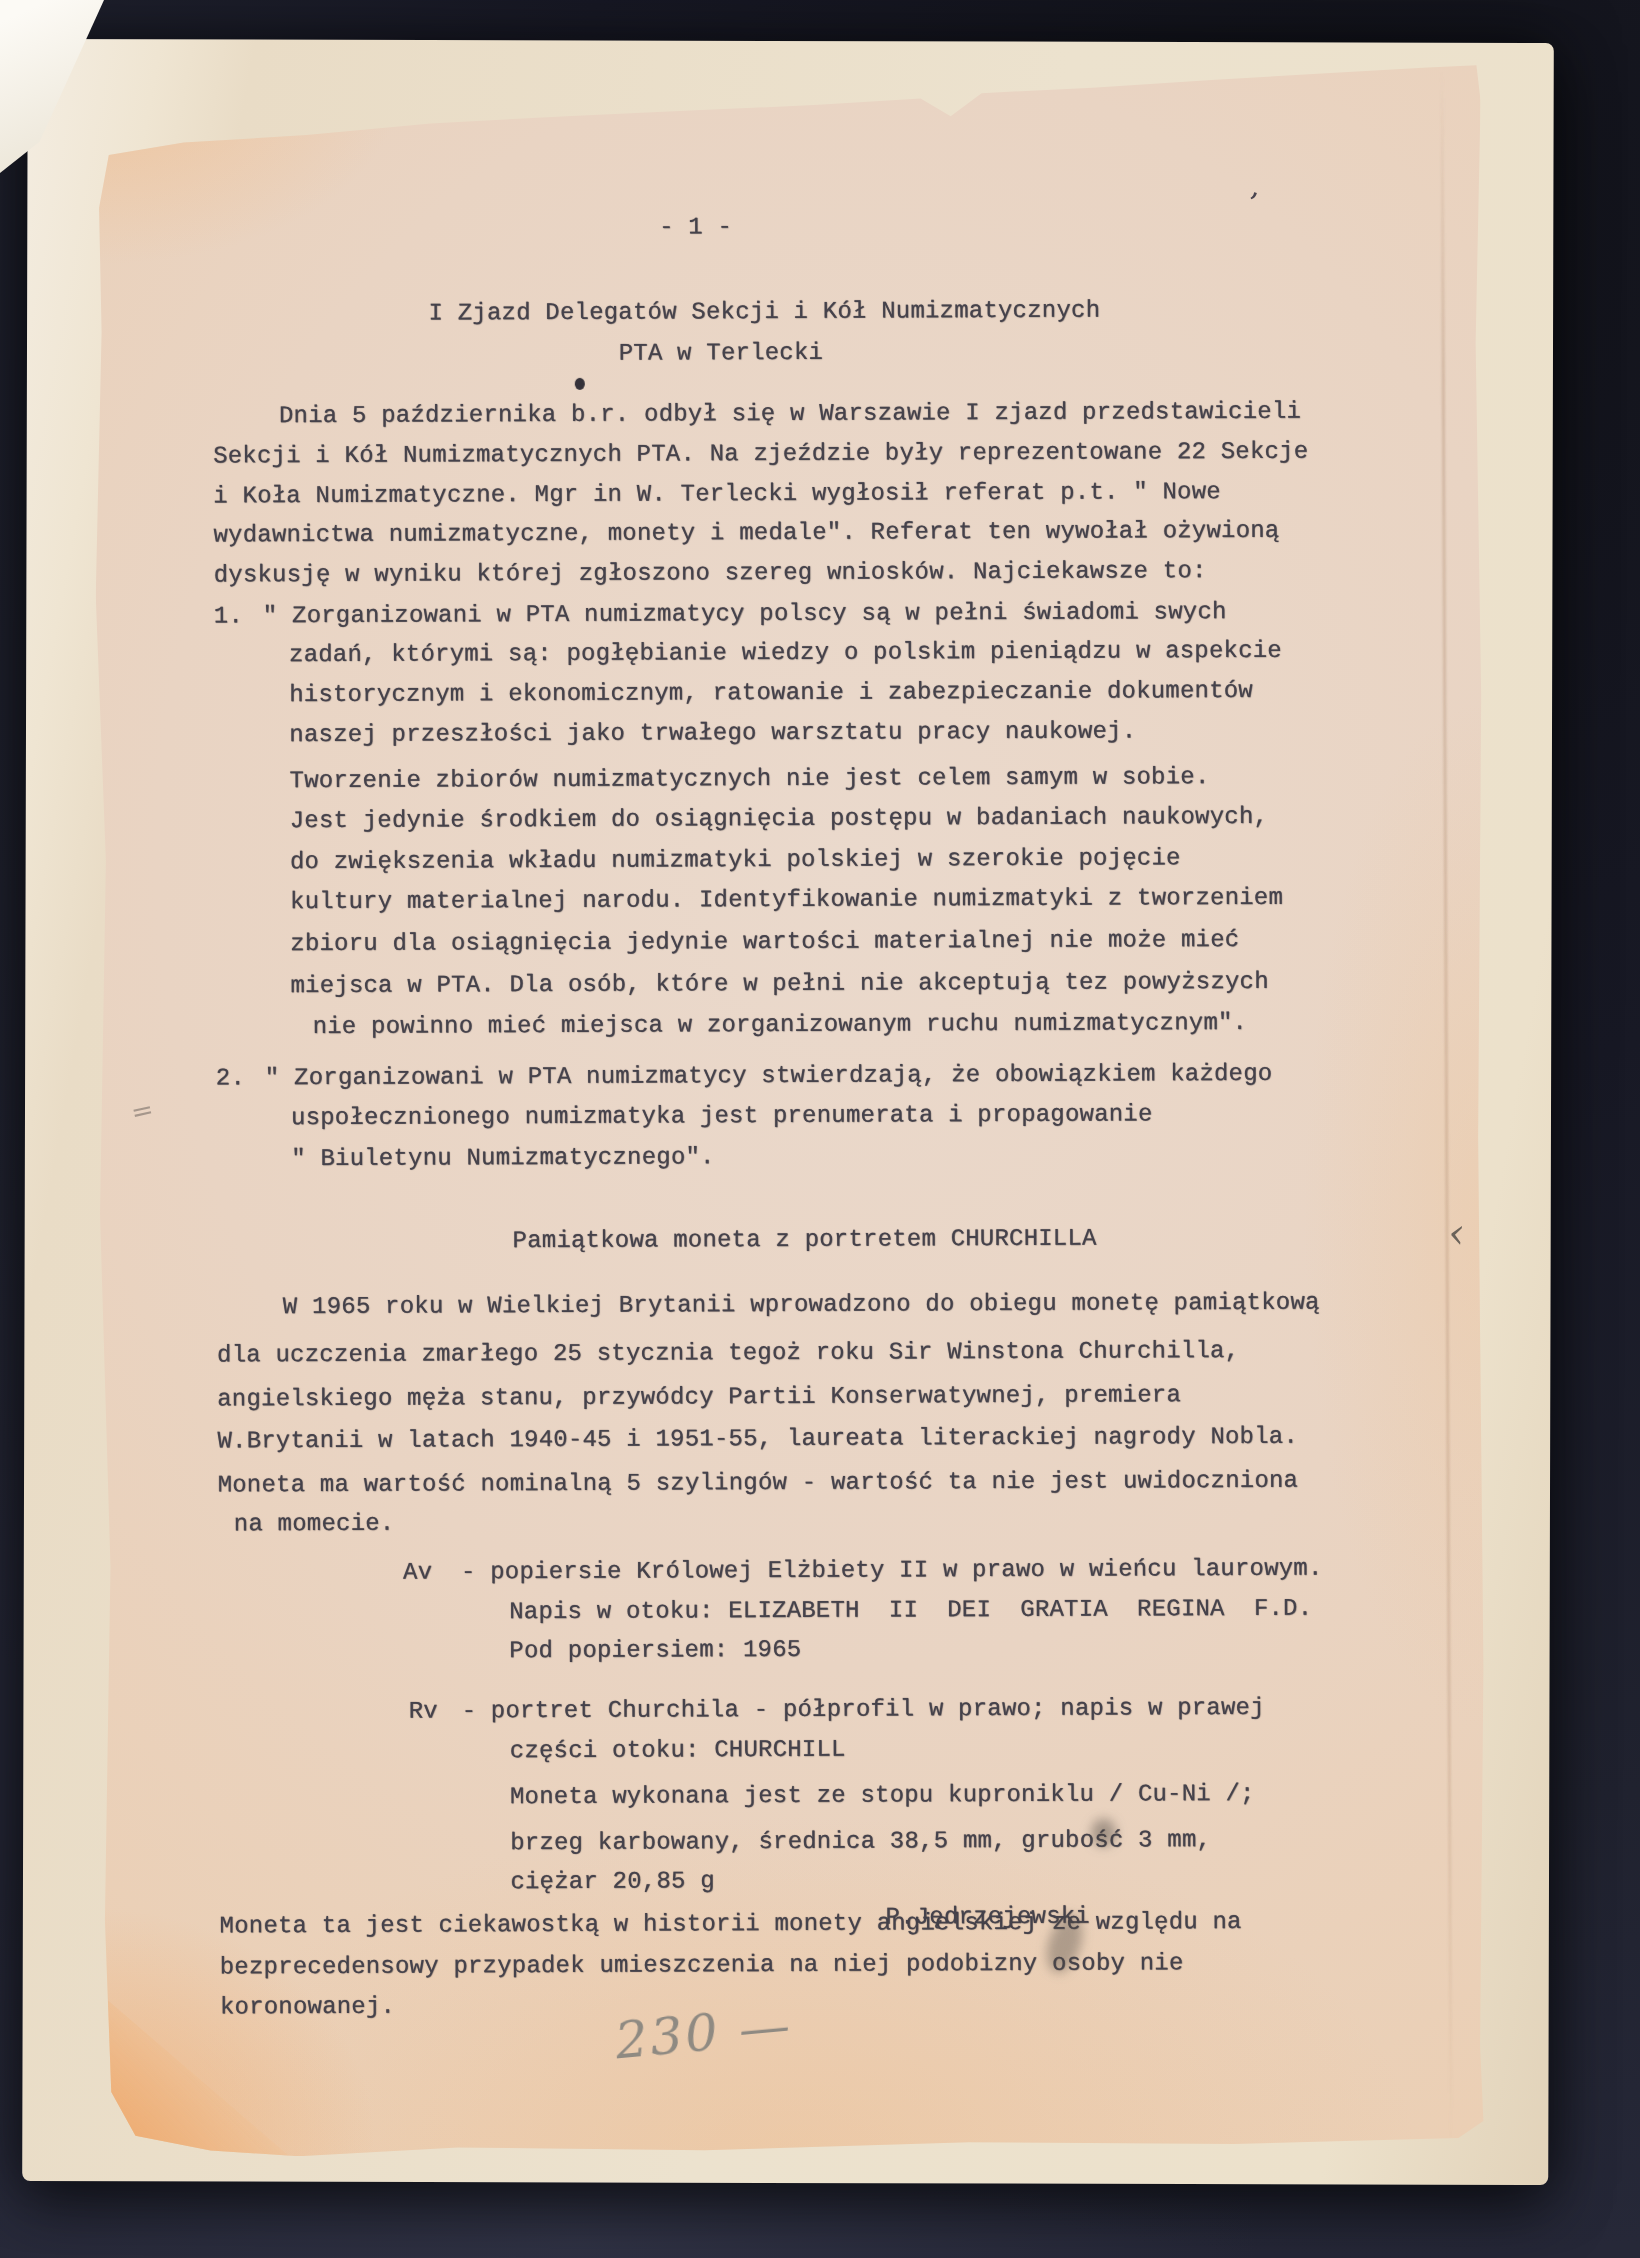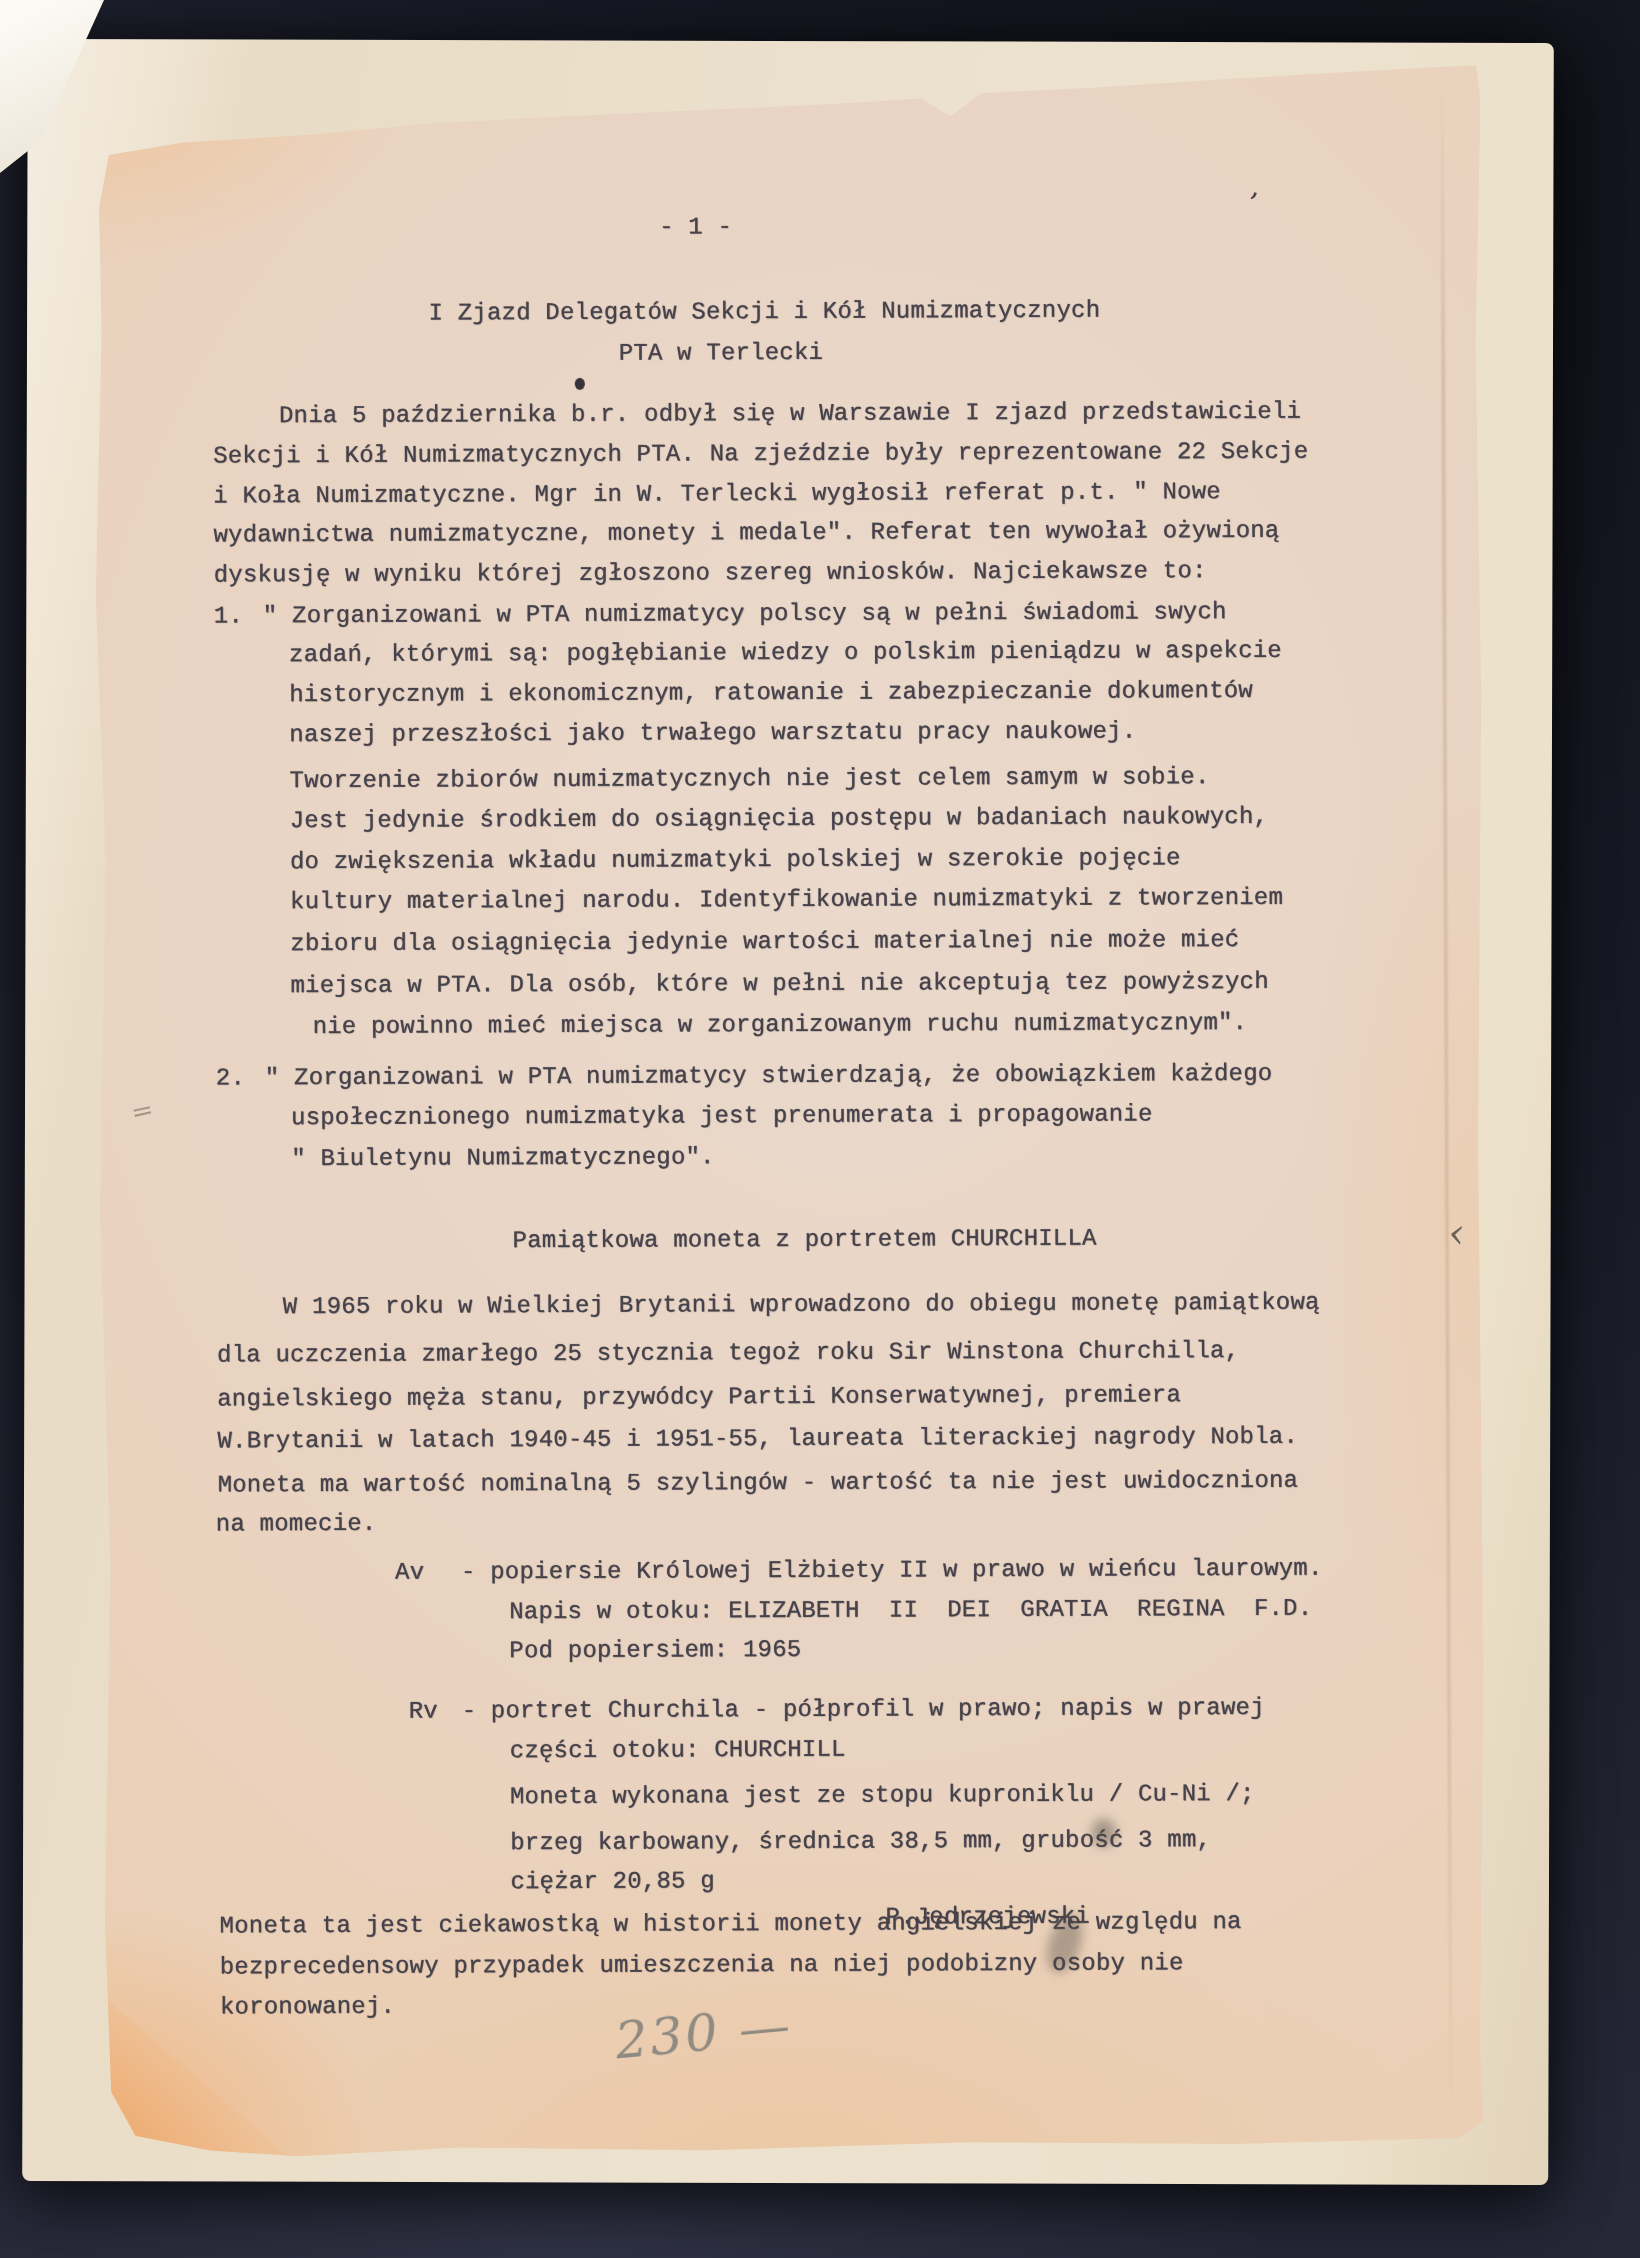--- a/index.html
+++ b/index.html
@@ -108,23 +108,23 @@
     <div class="tl" style="left:209px;top:1037px">uspołecznionego numizmatyka jest prenumerata i propagowanie</div>
     <div class="tl" style="left:209px;top:1078px">" Biuletynu Numizmatycznego".</div>
 
     <div class="tl" style="left:430px;top:1161px">Pamiątkowa moneta z portretem CHURCHILLA</div>
 
     <div class="tl" style="left:200px;top:1226px">W 1965 roku w Wielkiej Brytanii wprowadzono do obiegu monetę pamiątkową</div>
     <div class="tl" style="left:134px;top:1274px">dla uczczenia zmarłego 25 stycznia tegoż roku Sir Winstona Churchilla,</div>
     <div class="tl" style="left:134px;top:1318px">angielskiego męża stanu, przywódcy Partii Konserwatywnej, premiera</div>
     <div class="tl" style="left:134px;top:1360px">W.Brytanii w latach 1940-45 i 1951-55, laureata literackiej nagrody Nobla.</div>
     <div class="tl" style="left:134px;top:1404px">Moneta ma wartość nominalną 5 szylingów - wartość ta nie jest uwidoczniona</div>
-    <div class="tl" style="left:132px;top:1443px">na momecie.</div>
+    <div class="tl" style="left:150px;top:1443px">na momecie.</div>
 
-    <div class="tl" style="left:311px;top:1492px">Av</div>
+    <div class="tl" style="left:319px;top:1492px">Av</div>
     <div class="tl" style="left:377px;top:1492px">- popiersie Królowej Elżbiety II w prawo w wieńcu laurowym.</div>
     <div class="tl" style="left:425px;top:1532px">Napis w otoku: ELIZABETH  II  DEI  GRATIA  REGINA  F.D.</div>
     <div class="tl" style="left:425px;top:1571px">Pod popiersiem: 1965</div>
 
     <div class="tl" style="left:324px;top:1631px">Rv</div>
     <div class="tl" style="left:377px;top:1631px">- portret Churchila - półprofil w prawo; napis w prawej</div>
     <div class="tl" style="left:425px;top:1671px">części otoku: CHURCHILL</div>
     <div class="tl" style="left:425px;top:1717px">Moneta wykonana jest ze stopu kuproniklu / Cu-Ni /;</div>
     <div class="tl" style="left:425px;top:1763px">brzeg karbowany, średnica 38,5 mm, grubość 3 mm,</div>
     <div class="tl" style="left:425px;top:1802px">ciężar 20,85 g</div>

